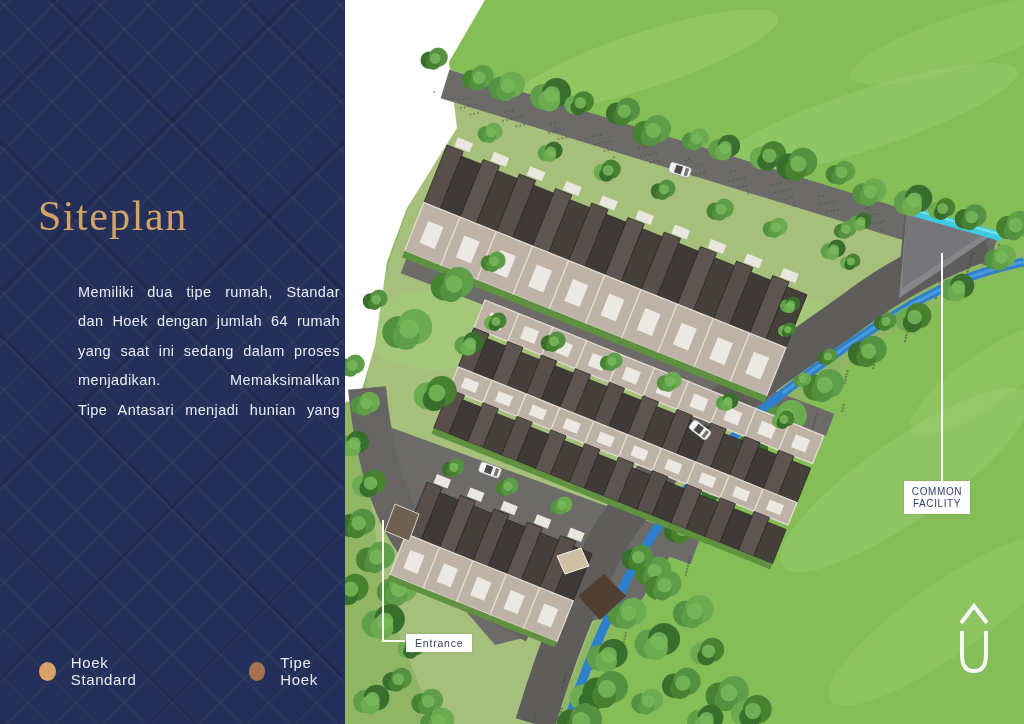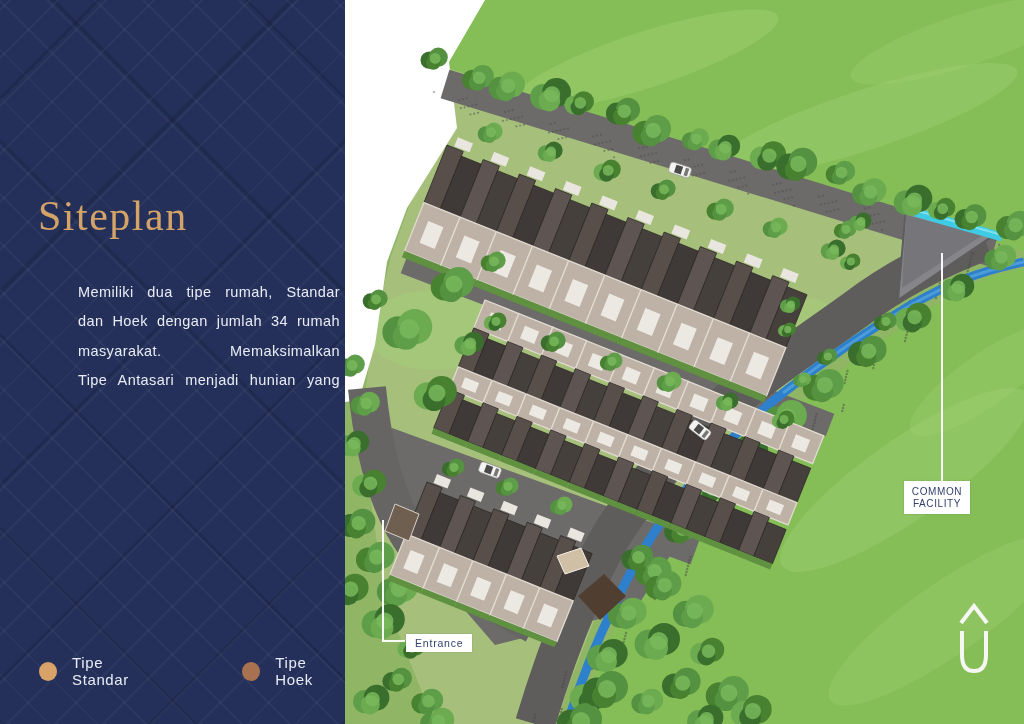--- a/index.html
+++ b/index.html
@@ -35,28 +35,29 @@
 </style>
 </head>
 <body>
 
 <div class="page">
 
   <div class="sidebar">
     <div class="title">Siteplan</div>
     <div class="para">
       <div class="pline">Memiliki dua tipe rumah, Standar</div>
-      <div class="pline">dan Hoek dengan jumlah 34 rumah</div>
-      <div class="pline">masyarakat. Memaksimalkan</div>
+      <div class="pline">dan Hoek dengan jumlah 64 rumah</div>
+      <div class="pline">yang saat ini sedang dalam proses</div>
+      <div class="pline">menjadikan. Memaksimalkan</div>
       <div class="pline">Tipe Antasari menjadi hunian yang</div>
     </div>
     <div class="legend">
       <div class="legend-item">
         <span class="legend-dot" style="background: rgb(217, 162, 105);"></span>
-        <span class="legend-label">Tipe Standar</span>
+        <span class="legend-label">Hoek Standard</span>
       </div>
       <div class="legend-item">
         <span class="legend-dot" style="background: rgb(168, 113, 79);"></span>
         <span class="legend-label">Tipe Hoek</span>
       </div>
     </div>
   </div>
 
   <div class="map">
     <svg id="map-svg" viewBox="0 0 679 724" width="679" height="724">

